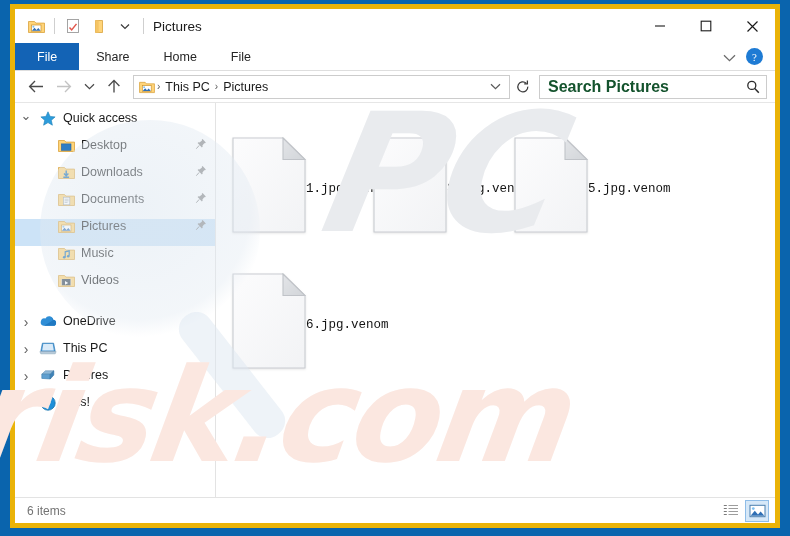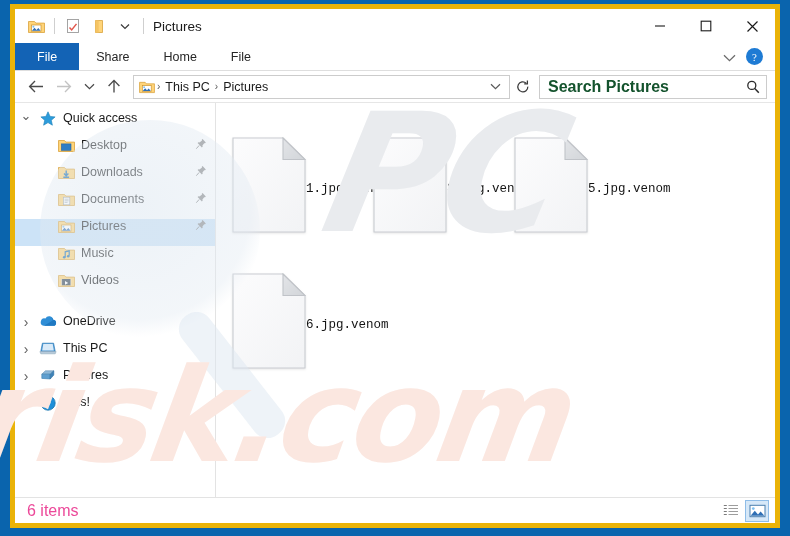--- a/index.html
+++ b/index.html
@@ -186,21 +186,21 @@
   }
 
   
   .statusbar {
     height: 26px; flex: 0 0 26px;
     border-top: 1px solid #e3e3e3;
     display: flex; align-items: center;
     padding: 0 6px 0 12px; background: #fff;
     position: relative; z-index: 5;
   }
-  .status-text { font-size: 16px; color: #ec4899; }
+  .status-text { font-size: 12px; color: #737373; }
   .view-btns { margin-left: auto; display: flex; gap: 2px; }
   .view-btn {
     width: 24px; height: 22px; display: flex;
     align-items: center; justify-content: center;
   }
   .view-btn.active { border: 1px solid #8fbde8; background: #d6e8f8; }
 </style>
 </head>
 <body>
 

